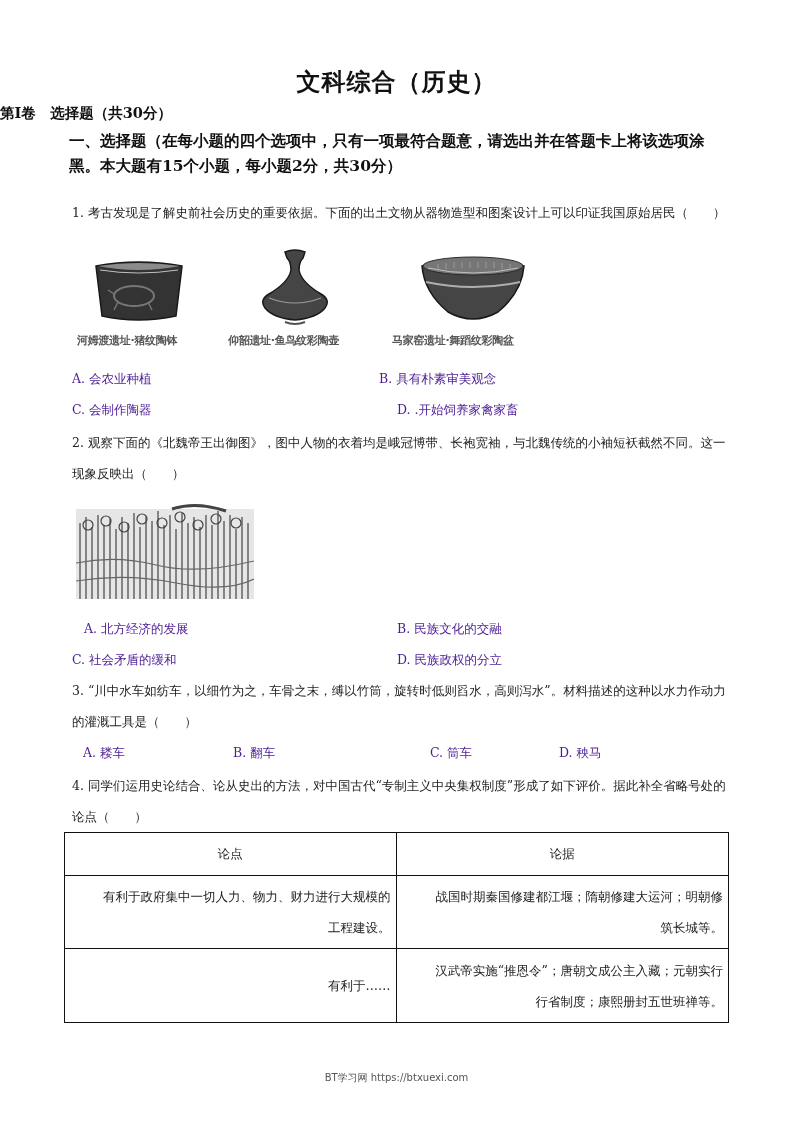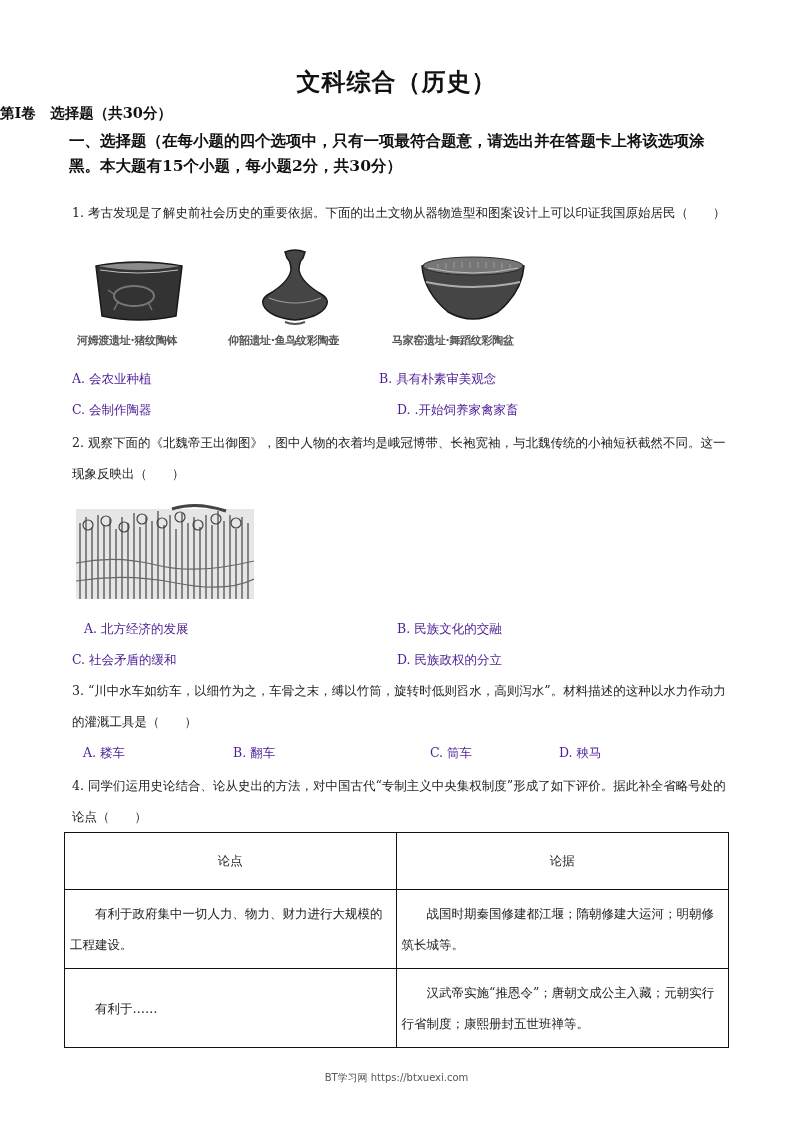--- a/index.html
+++ b/index.html
@@ -29,25 +29,25 @@
   .caption {
     font-size: 11px; font-weight: bold; color: #555; white-space: nowrap;
     font-family: "DejaVu Sans", "Liberation Sans", sans-serif; letter-spacing: -0.3px;
   }
   .artifact { filter: contrast(1.1); }
   table.argtable {
     position: absolute; left: 64px; top: 832px; width: 665px;
     border-collapse: collapse; font-size: 12.5px; color: #222;
   }
   table.argtable td, table.argtable th {
-    border: 1.5px solid #111; padding: 8px 5px; vertical-align: middle;
+    border: 1.5px solid #111; padding: 1px 5px; vertical-align: middle;
     font-weight: normal;
   }
   table.argtable th { height: 40px; text-align: center; }
-  table.argtable td { line-height: 31px; text-align: left; }
+  table.argtable td { line-height: 31px; text-align: right; }
   .indent { text-indent: 2em; }
   .footer {
     left: 0; width: 793px; top: 1071px; text-align: center;
     font-family: "DejaVu Sans", "Liberation Sans", sans-serif;
     font-size: 10px; color: #555;
   }
 </style>
 </head>
 <body>
 

